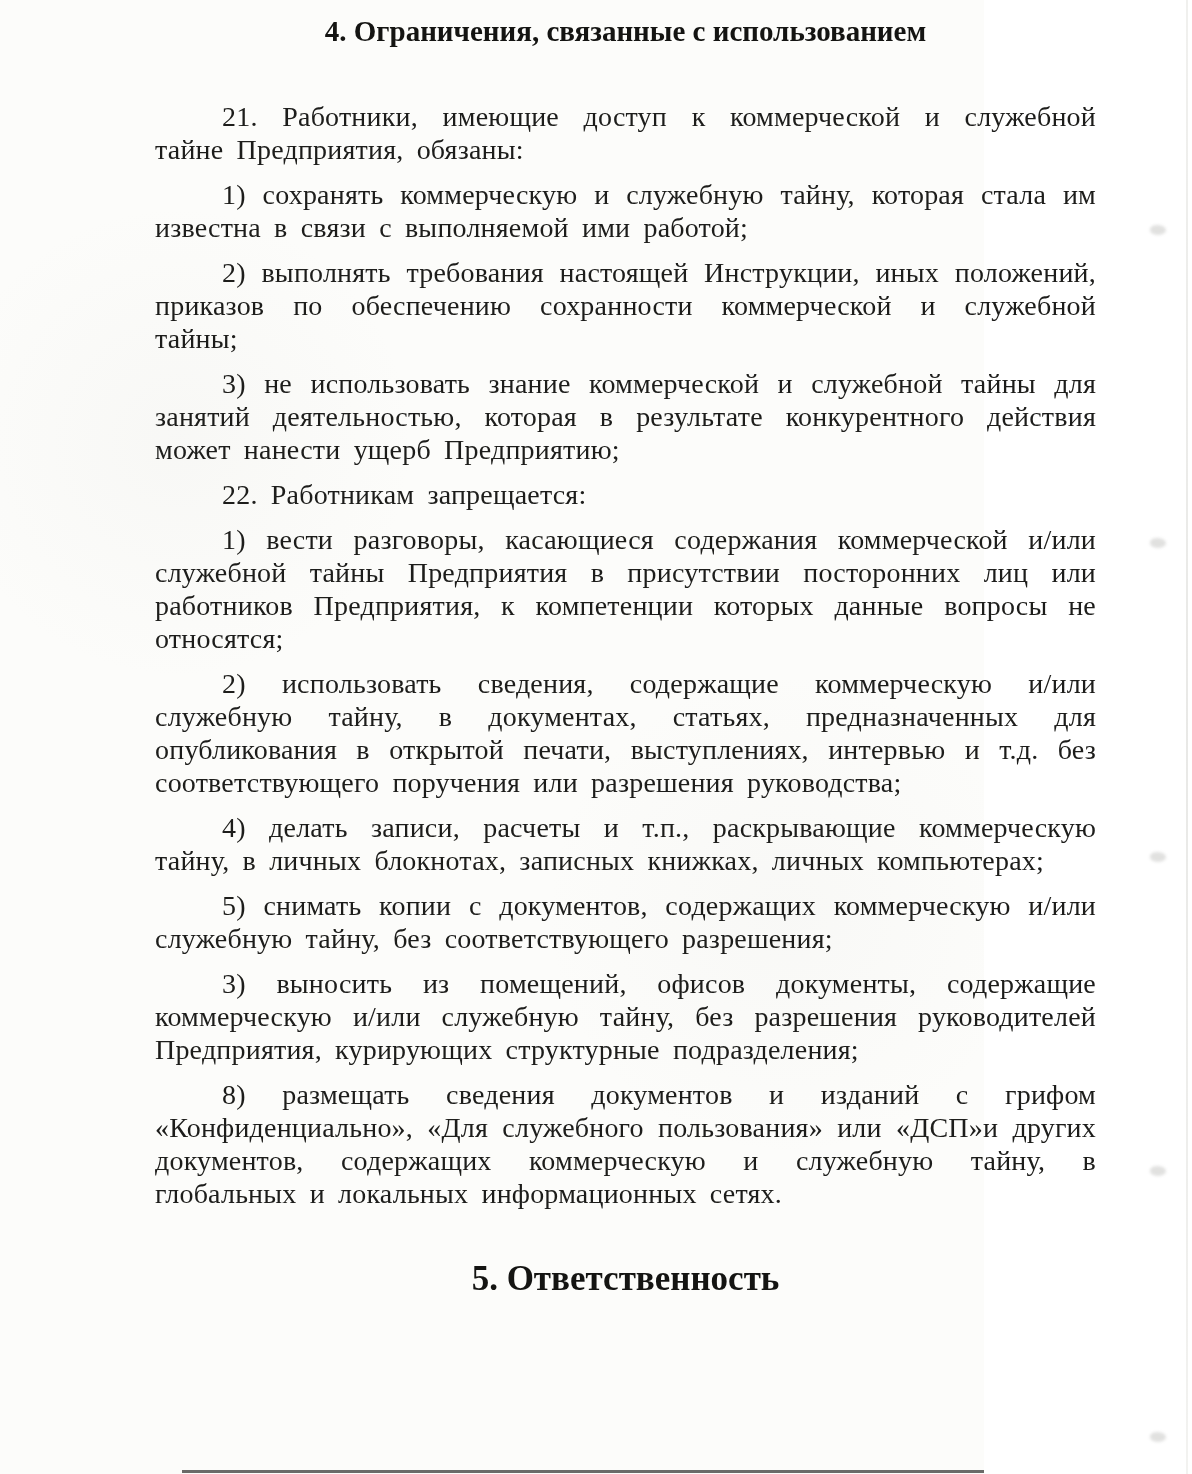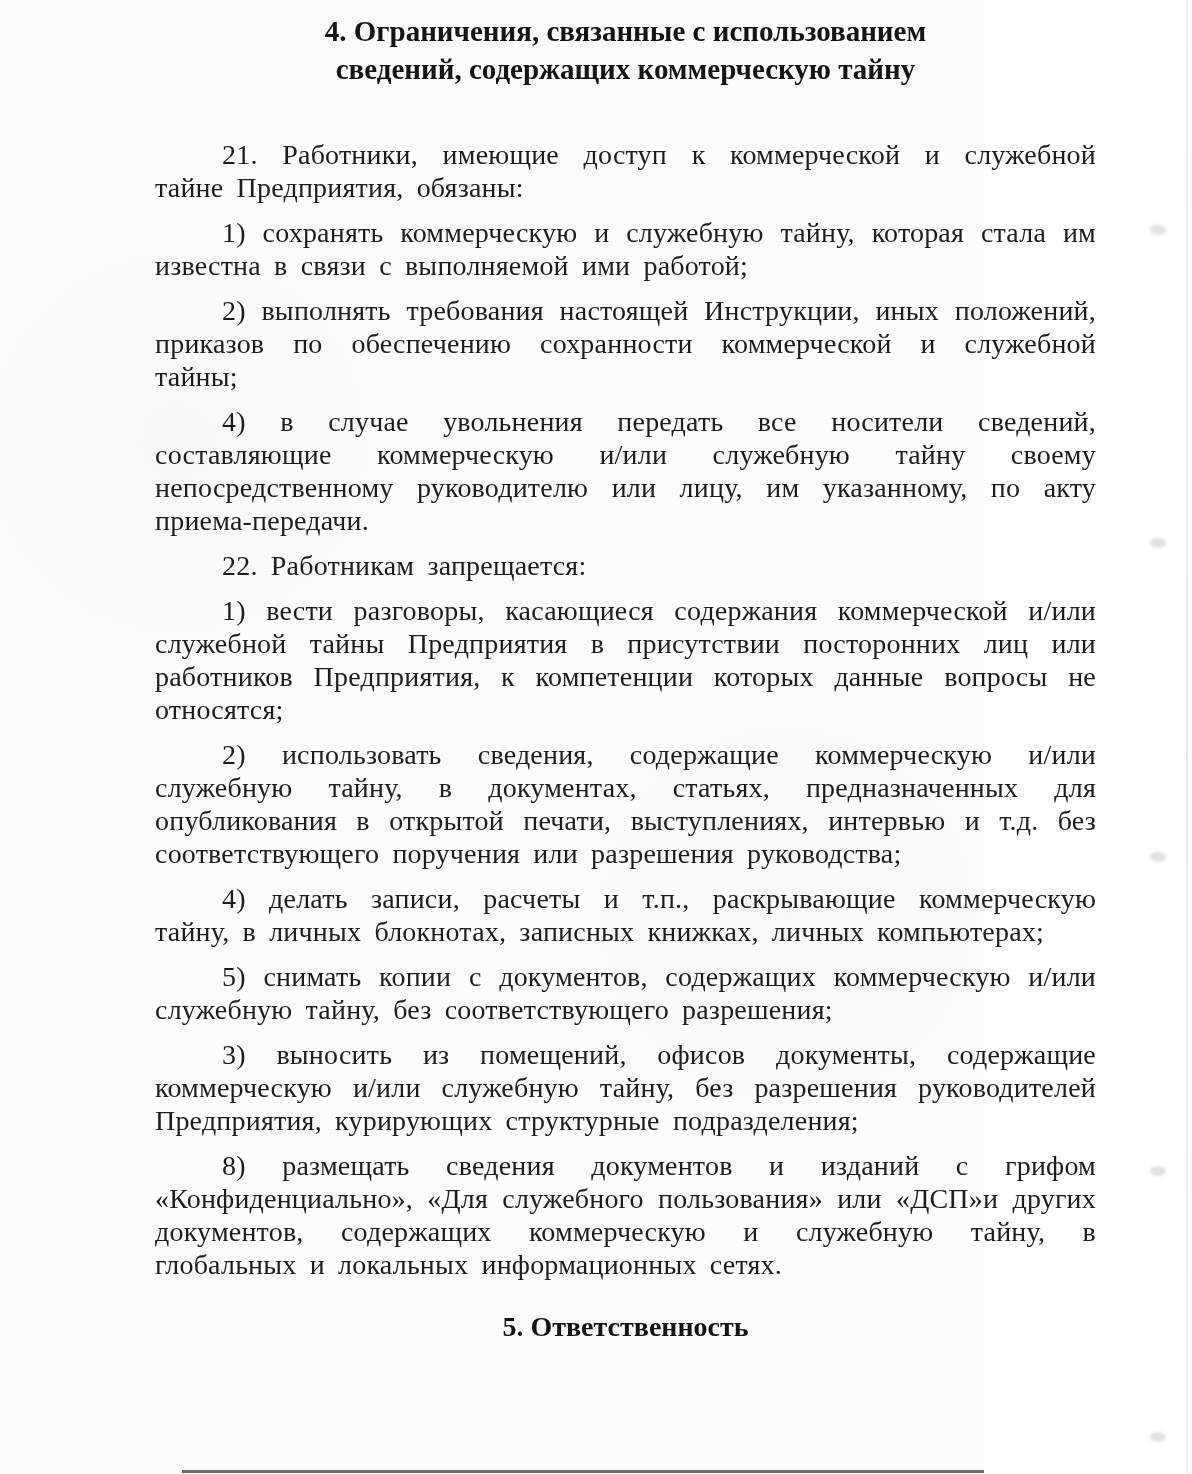--- a/index.html
+++ b/index.html
@@ -41,23 +41,23 @@
   .para {
     margin: 12px;
     text-align: justify;
     text-indent: 67px;
     font-size: 28px;
     line-height: 33px;
     word-spacing: 6px;
     letter-spacing: 0.2px;
   }
   .heading5 {
-    margin: 28px 0 46px 0;
+    margin: 51px 0 46px 0;
     text-align: center;
-    font-size: 28px;
+    font-size: 35px;
     line-height: 36px;
     font-weight: bold;
     color: #141412;
   }
   
   .edge-mark {
     position: absolute;
     left: 1150px;
     width: 16px;
     height: 10px;
@@ -87,27 +87,26 @@
   }
 </style>
 </head>
 <body>
 
 <div class="page">
   <div class="content">
 
     <h1 class="heading4">
       <span class="hline">4. Ограничения, связанные с использованием</span>
-      <span class="hline">сведений, содержащих коммерческую тайну</span>
     </h1>
 
     <p class="para">21. Работники, имеющие доступ к коммерческой и служебной тайне Предприятия, обязаны:</p>
     <p class="para">1) сохранять коммерческую и служебную тайну, которая стала им известна в связи с выполняемой ими работой;</p>
     <p class="para">2) выполнять требования настоящей Инструкции, иных положений, приказов по обеспечению сохранности коммерческой и служебной тайны;</p>
-    <p class="para">4) в случае увольнения передать все носители сведений, составляющие коммерческую и/или служебную тайну своему непосредственному руководителю или лицу, им указанному, по акту приема-передачи.</p>
+    <p class="para">3) не использовать знание коммерческой и служебной тайны для занятий деятельностью, которая в результате конкурентного действия может нанести ущерб Предприятию;</p>
     <p class="para">22. Работникам запрещается:</p>
     <p class="para">1) вести разговоры, касающиеся содержания коммерческой и/или служебной тайны Предприятия в присутствии посторонних лиц или работников Предприятия, к компетенции которых данные вопросы не относятся;</p>
     <p class="para">2) использовать сведения, содержащие коммерческую и/или служебную тайну, в документах, статьях, предназначенных для опубликования в открытой печати, выступлениях, интервью и т.д. без соответствующего поручения или разрешения руководства;</p>
     <p class="para">4) делать записи, расчеты и т.п., раскрывающие коммерческую тайну, в личных блокнотах, записных книжках, личных компьютерах;</p>
     <p class="para">5) снимать копии с документов, содержащих коммерческую и/или служебную тайну, без соответствующего разрешения;</p>
     <p class="para">3) выносить из помещений, офисов документы, содержащие коммерческую и/или служебную тайну, без разрешения руководителей Предприятия, курирующих структурные подразделения;</p>
     <p class="para">8) размещать сведения документов и изданий с грифом «Конфиденциально», «Для служебного пользования» или «ДСП»и других документов, содержащих коммерческую и служебную тайну, в глобальных и локальных информационных сетях.</p>
 
     <h2 class="heading5">5. Ответственность</h2>
 

